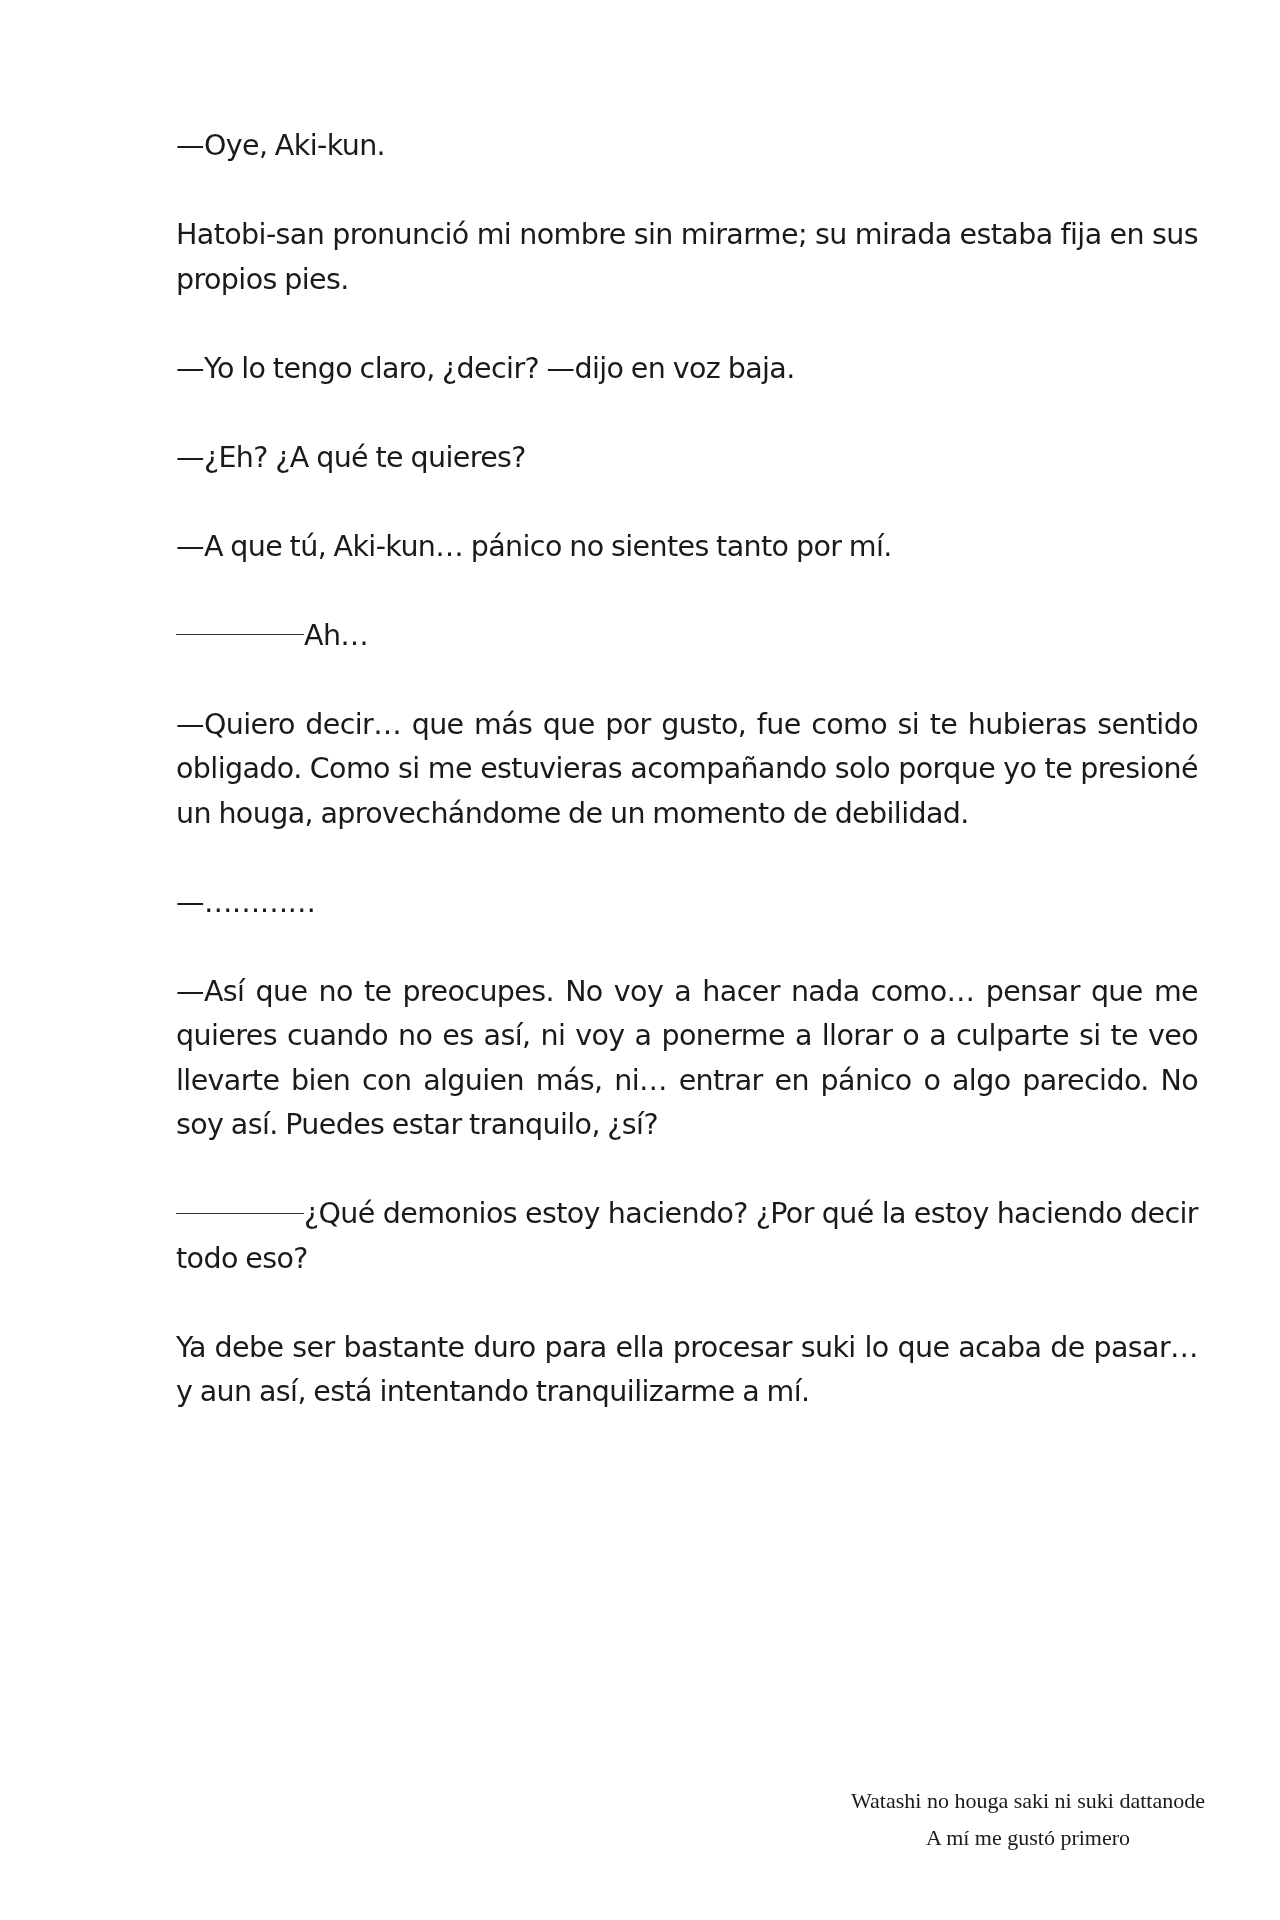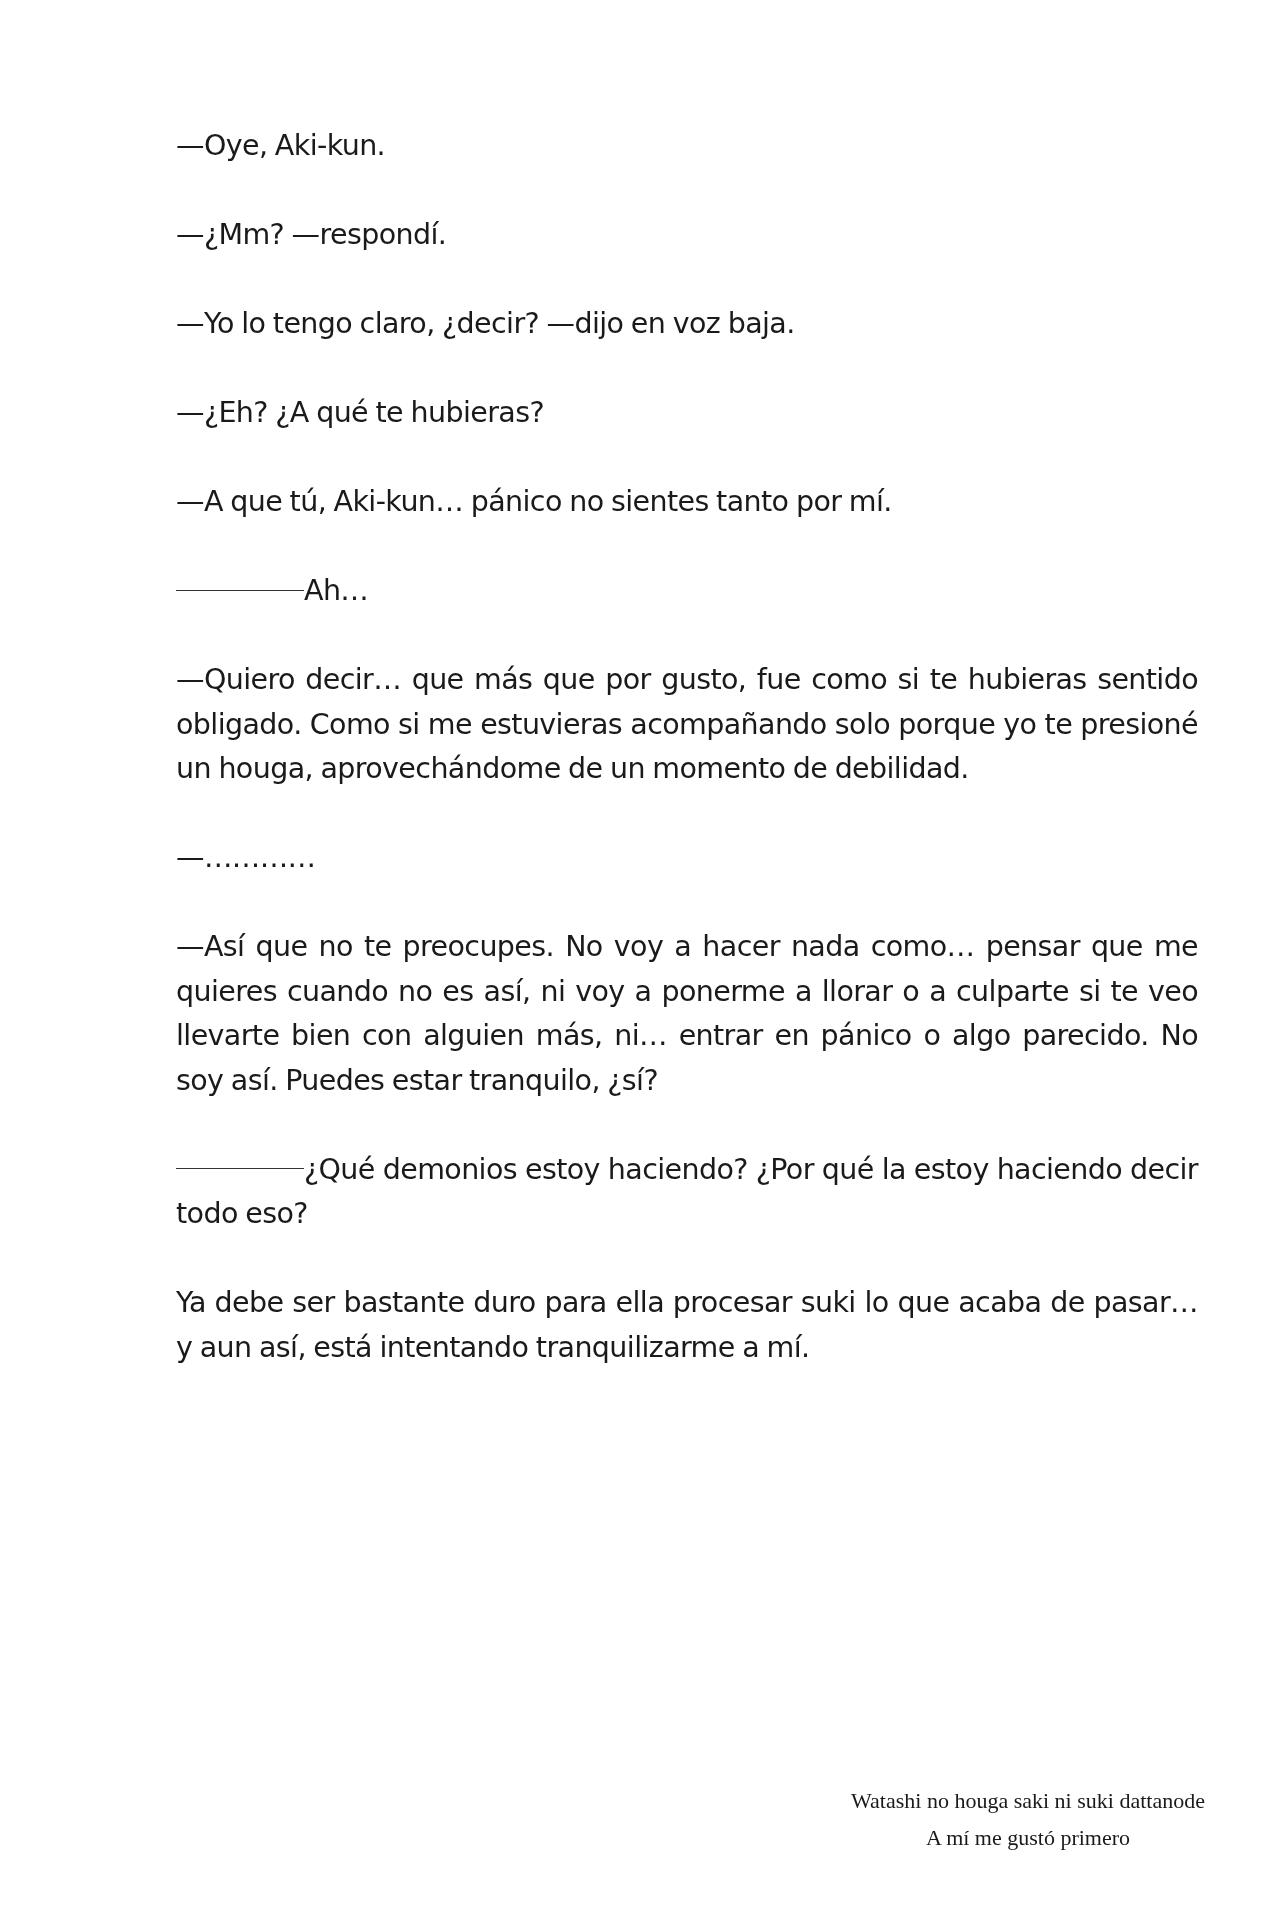--- a/index.html
+++ b/index.html
@@ -22,23 +22,23 @@
     font-size: 22px; line-height: 37px; color: #1a1a1a; text-align: center;
   }
   .footer div { white-space: nowrap; }
 </style>
 </head>
 <body>
 
 <div class="page">
   <div class="content">
     <p class="para">—Oye, Aki-kun.</p>
-    <p class="para">—¿Mm? —respondí.</p>
+    <p class="para">Hatobi-san pronunció mi nombre sin mirarme; su mirada estaba fija en sus propios pies.</p>
     <p class="para">—Yo lo tengo claro, ¿decir? —dijo en voz baja.</p>
-    <p class="para">—¿Eh? ¿A qué te hubieras?</p>
+    <p class="para">—¿Eh? ¿A qué te quieres?</p>
     <p class="para">—A que tú, Aki-kun… pánico no sientes tanto por mí.</p>
     <p class="para"><span class="rule"></span><span>Ah…</span></p>
     <p class="para">—Quiero decir… que más que por gusto, fue como si te hubieras sentido obligado. Como si me estuvieras acompañando solo porque yo te presioné un houga, aprovechándome de un momento de debilidad.</p>
     <p class="para">—…………</p>
     <p class="para">—Así que no te preocupes. No voy a hacer nada como… pensar que me quieres cuando no es así, ni voy a ponerme a llorar o a culparte si te veo llevarte bien con alguien más, ni… entrar en pánico o algo parecido. No soy así. Puedes estar tranquilo, ¿sí?</p>
     <p class="para"><span class="rule"></span><span>¿Qué demonios estoy haciendo? ¿Por qué la estoy haciendo decir todo eso?</span></p>
     <p class="para">Ya debe ser bastante duro para ella procesar suki lo que acaba de pasar… y aun así, está intentando tranquilizarme a mí.</p>
   </div>
 
   <div class="footer">

